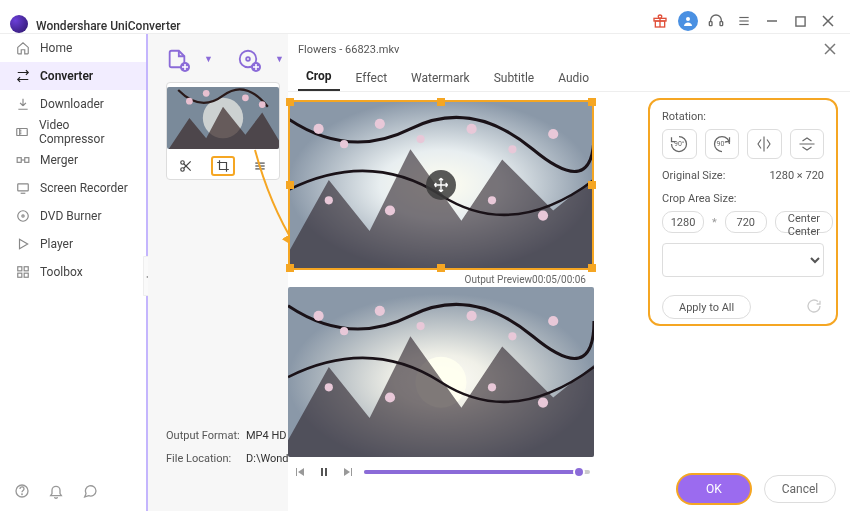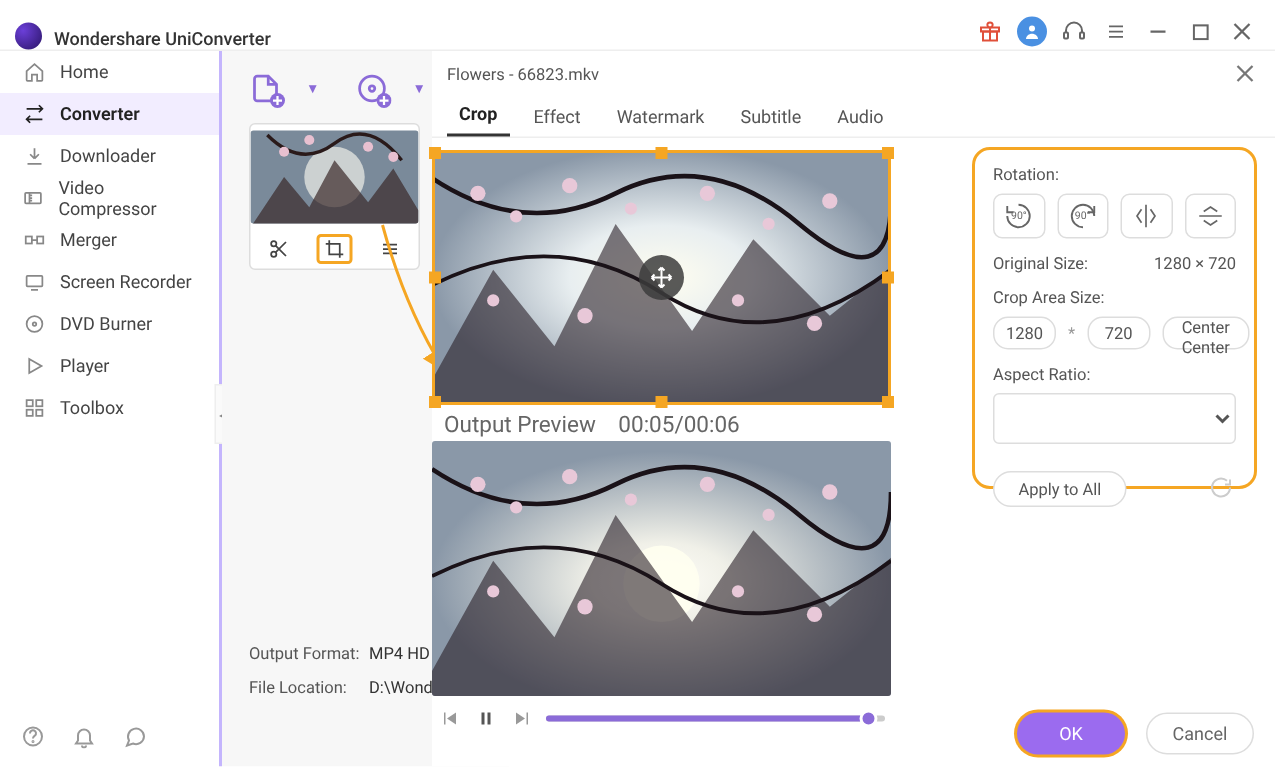--- a/index.html
+++ b/index.html
@@ -51,21 +51,21 @@
 .tabs { height:28px; display:flex; align-items:flex-end; padding:0 10px; border-bottom:1px solid #eee; }
 .tab { font-size:12px; color:#555; padding:0 8px 6px; margin-right:8px; cursor:pointer; }
 .tab.active { color:#222; font-weight:700; border-bottom:2px solid #333; }
 
 .editor-body { position:absolute; top:58px; left:0; right:0; bottom:40px; }
 .preview-col { position:absolute; left:0; top:0; width:306px; bottom:0; }
 .preview-top { margin:8px 0 0 0; width:306px; height:170px; position:relative; }
 .crop-border { position:absolute; inset:0; border:2px solid #f5a623; }
 .crop-handle { position:absolute; width:8px; height:8px; background:#f5a623; }
 .move-icon { position:absolute; left:50%; top:50%; transform:translate(-50%,-50%); width:30px; height:30px; border-radius:50%; background:rgba(60,60,60,0.85); color:#fff; display:flex; align-items:center; justify-content:center; }
-.preview-label-row { display:flex; justify-content:flex-start; font-size:15px; color:#666; padding:4px 8px 2px;gap:15px; }
+.preview-label-row { display:flex; justify-content:flex-end; font-size:10px; color:#666; padding:4px 8px 2px; }
 .preview-bottom { width:306px; height:170px; }
 .video-img { width:100%; height:100%; object-fit:cover; display:block; border-radius:2px; }
 .player { height:30px; display:flex; align-items:center; gap:8px; padding:0 4px; }
 .player .pbtn { width:16px; color:#777; cursor:pointer; display:flex; align-items:center; justify-content:center; }
 .timeline { flex:1; height:4px; background:#ccc; border-radius:2px; position:relative; }
 .timeline .prog { position:absolute; left:0; top:0; bottom:0; width:95%; background:#8b6bd8; border-radius:2px; }
 .timeline .knob { position:absolute; left:95%; top:-4px; width:12px; height:12px; background:#8b6bd8; border:2px solid #fff; border-radius:50%; transform:translateX(-50%); }
 
 
 .right-panel { position:absolute; left:316px; right:12px; top:6px; height:228px; border:2px solid #f5a623; border-radius:12px; padding:10px 12px;margin-left:44px; }
@@ -479,21 +479,20 @@
         <span>Original Size:</span>
         <span style="margin-left:8px;">1280 × 720</span>
       </div>
       <div class="rp-label">Crop Area Size:</div>
       <div class="rp-row">
         <input class="size-input" value="1280" style="">
         <span style="font-size:11px;color:#999;">*</span>
         <input class="size-input" value="720" style="">
         <button class="align-btn">Center Center</button>
       </div>
-      <div class="rp-label">Aspect Ratio:</div>
       <div class="rp-row">
         <select class="aspect-select">
           <option>Keep Original</option>
         </select>
       </div>
       <div class="rp-row" style="margin-top:18px;">
         <button class="apply-btn">Apply to All</button>
         <div class="refresh-btn">
             <svg width="16" height="16" viewBox="0 0 24 24" fill="none" stroke="#ccc" stroke-width="2">
               <path d="M21 12a9 9 0 11-3-6.7"></path>

